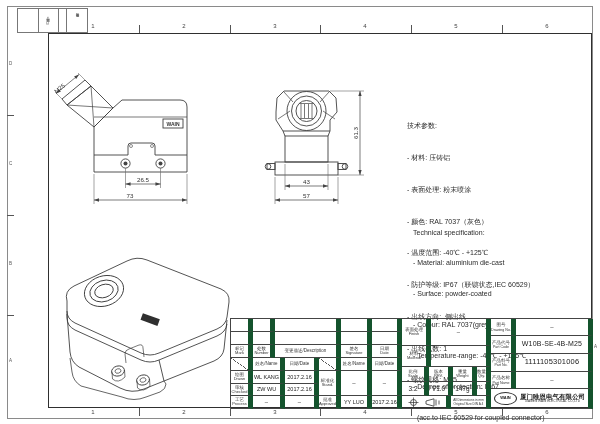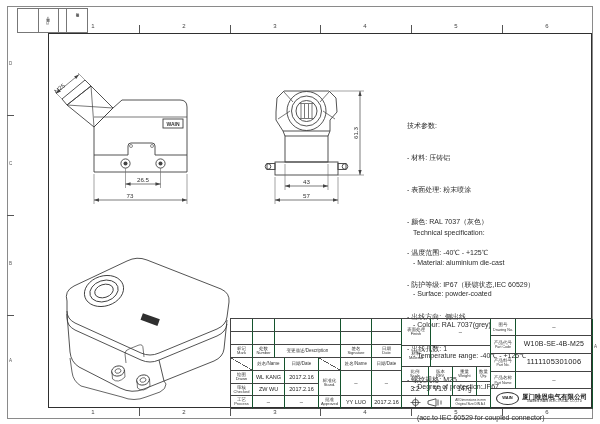--- a/index.html
+++ b/index.html
@@ -17,21 +17,21 @@
   .corner-strip{left:17px;top:8px;width:71px;height:25px;border:1px solid #777;box-sizing:border-box;}
   .corner-div{position:absolute;top:0;width:1px;height:100%;background:#777;}
   .corner-txt{position:absolute;top:0;height:100%;display:flex;align-items:center;justify-content:center;
               writing-mode:vertical-rl;transform:rotate(180deg);font-size:3.5px;color:#555;}
   
   .spec{white-space:pre;color:#2b2b2b;}
   .spec-cn{left:407px;top:100px;font-size:7px;line-height:10.6px;}
   .spec-en{left:413px;top:207px;font-size:7px;line-height:10.3px;}
   
   .tb{left:230px;top:318px;width:362px;height:90px;border-left:1px solid #444;border-top:1px solid #444;box-sizing:border-box;font-size:4px;}
-  .tb-cell{position:absolute;box-sizing:border-box;border-right:1px solid #14532d;border-bottom:1px solid #444;
+  .tb-cell{position:absolute;box-sizing:border-box;border-right:5px solid #14532d;border-bottom:1px solid #444;
            display:flex;flex-direction:column;align-items:center;justify-content:center;overflow:hidden;line-height:1.15;text-align:center;}
   .cn{font-size:4.5px;color:#333;}
   .en{font-size:4px;color:#333;}
   .val{font-size:6px;color:#222;}
   .val-big{font-size:7px;letter-spacing:.2px;color:#222;}
   .diag{background:linear-gradient(to top right,rgba(0,0,0,0) 48.5%,#555 48.5%,#555 51.5%,rgba(0,0,0,0) 51.5%);}
   .note{font-size:3.2px;line-height:1.25;color:#333;}
   .logo-oval{width:21px;height:11px;border:1px solid #333;border-radius:50%;display:flex;align-items:center;justify-content:center;
              font-size:4px;font-weight:bold;color:#222;flex:none;}
   .company-wrap{flex-direction:row;gap:3px;display:flex;align-items:center;justify-content:center;}

